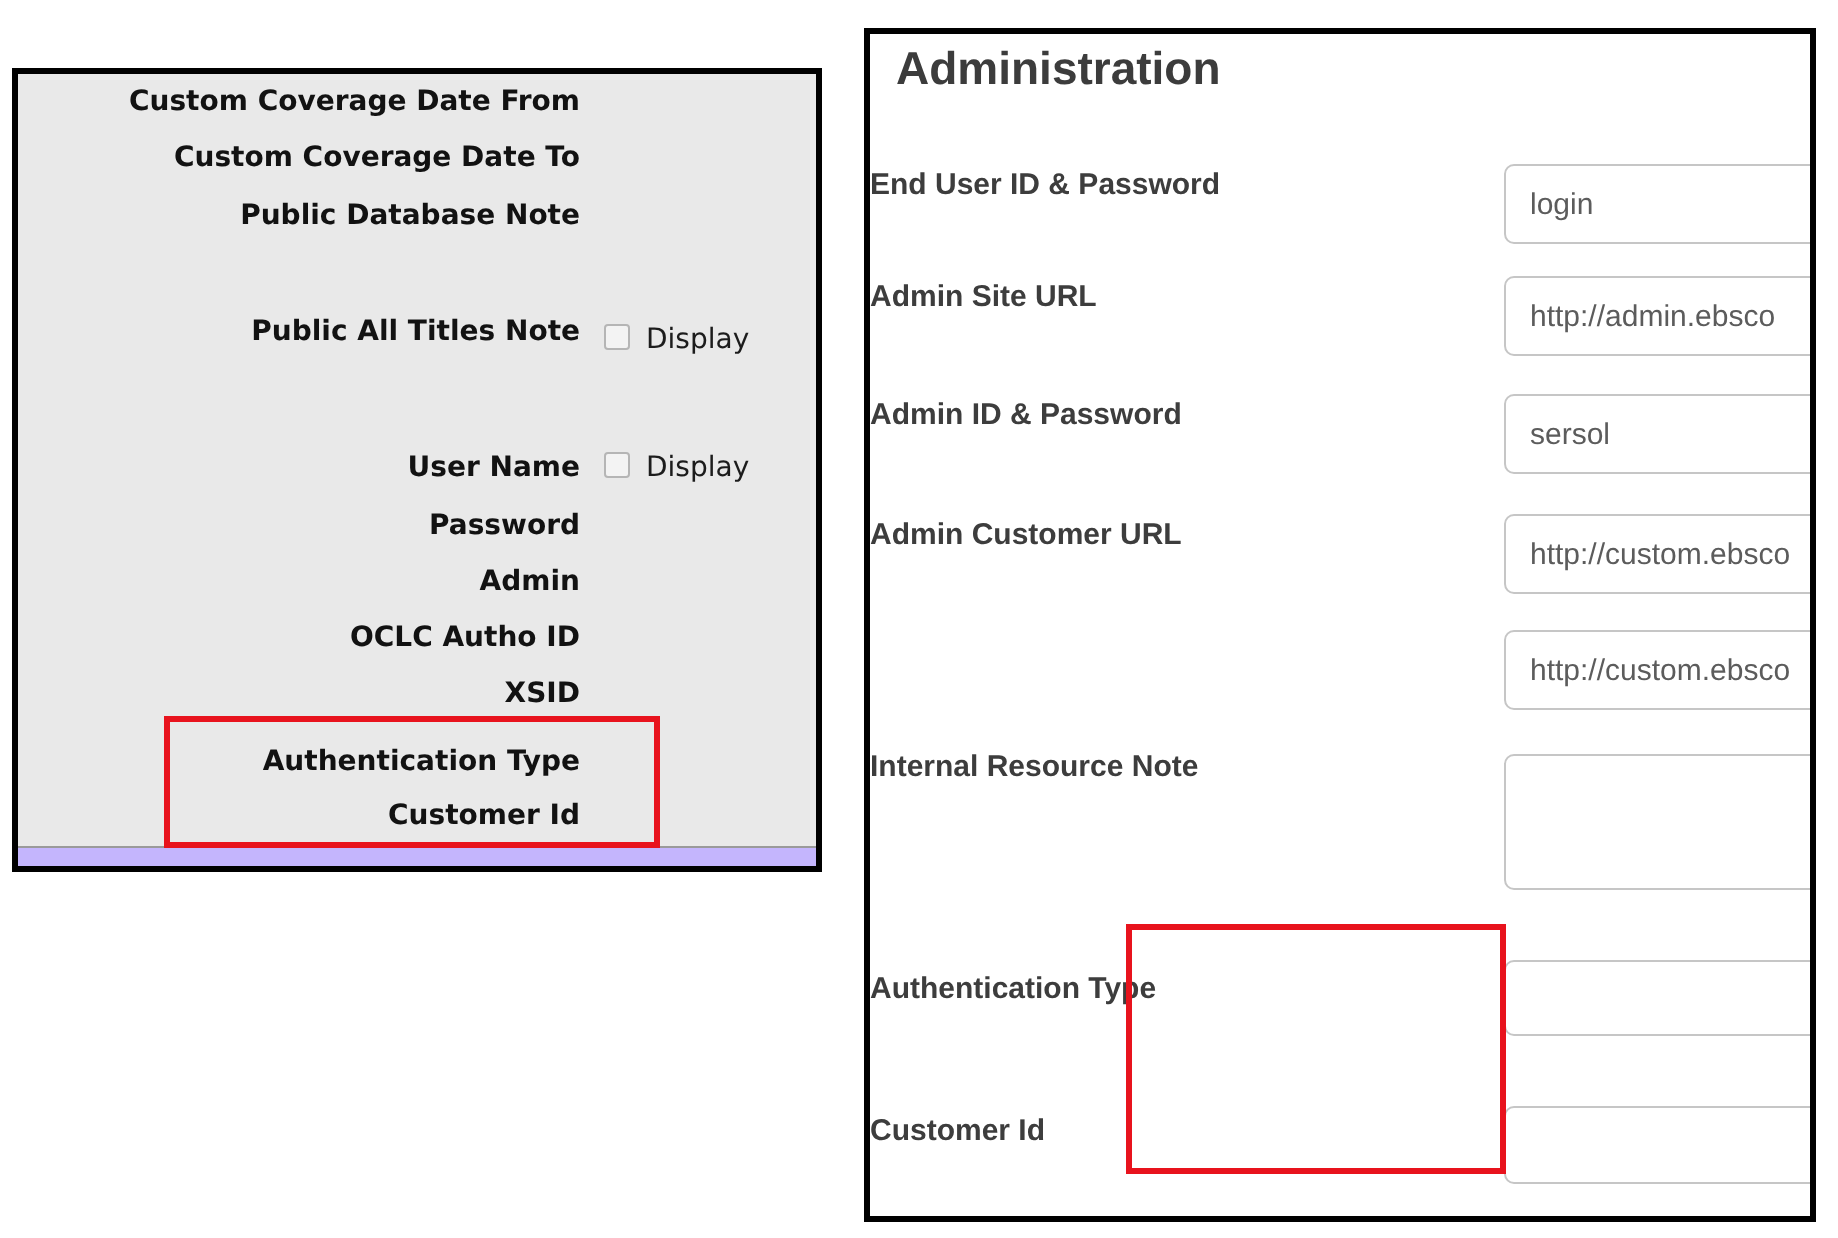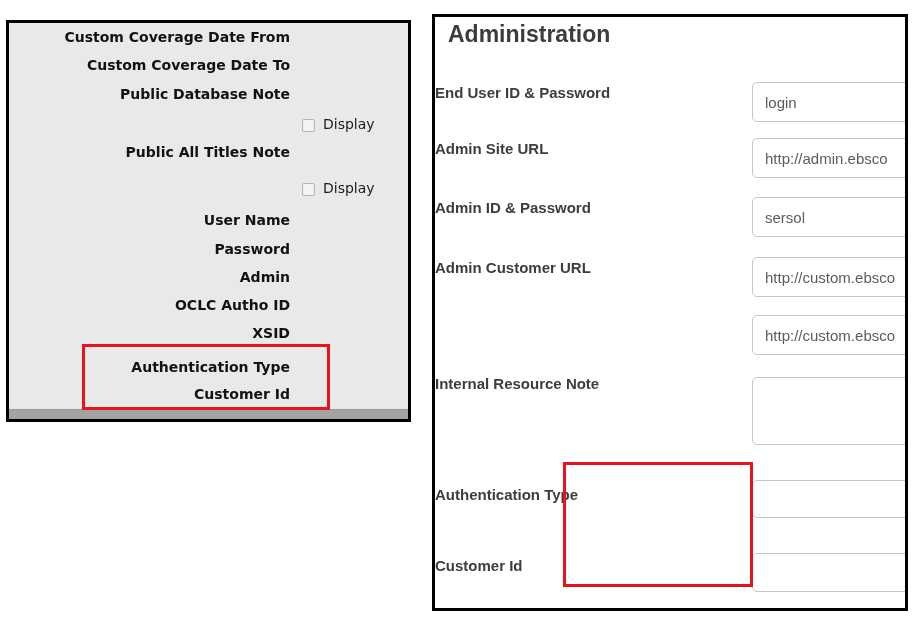--- a/index.html
+++ b/index.html
@@ -2,33 +2,33 @@
 <html><head>
 <meta charset="utf-8">
 <style>
   * { margin:0; padding:0; box-sizing:border-box; }
   html,body { width:919px; height:619px; background:#ffffff;
               font-family:"Liberation Sans", sans-serif; overflow:hidden; }
   .stage { position:relative; width:919px; height:619px; background:#fff; }
 
   
   .left-panel {
-    position:absolute; left:6px; top:20px; width:405px; height:402px;
-    border:3px solid #000; background:#a3a3a3; overflow:hidden;text-decoration:underline;
+    position:absolute; left:6px; top:34px; width:405px; height:402px;
+    border:3px solid #000; background:#c4b5fd; overflow:hidden;text-decoration:underline;
   }
   .left-gray {
     position:absolute; left:0; top:0; width:399px; height:387px;
     background:#e9e9e9; border-bottom:1px solid #9a9a9a;
   }
   .lp-label {
     position:absolute; left:0; width:281px; text-align:right;
     font-family:"DejaVu Sans", sans-serif; font-weight:bold;
     font-size:14px; line-height:16px; color:#121212; white-space:nowrap;
   }
-  .lp-checkrow { position:absolute; display:flex; align-items:flex-end; }
+  .lp-checkrow { position:absolute; display:flex; align-items:flex-start;margin-top:32px; }
   .lp-checkbox {
     display:inline-block; width:13px; height:13px;
     background:#f3f3f3; border:1px solid #b5b5b5; border-radius:2px;
   }
   .lp-checklabel {
     font-family:"DejaVu Sans", sans-serif; font-size:14px; line-height:16px;
     color:#1c1c1c; margin-left:8px; font-weight:normal;
   }
 
   

